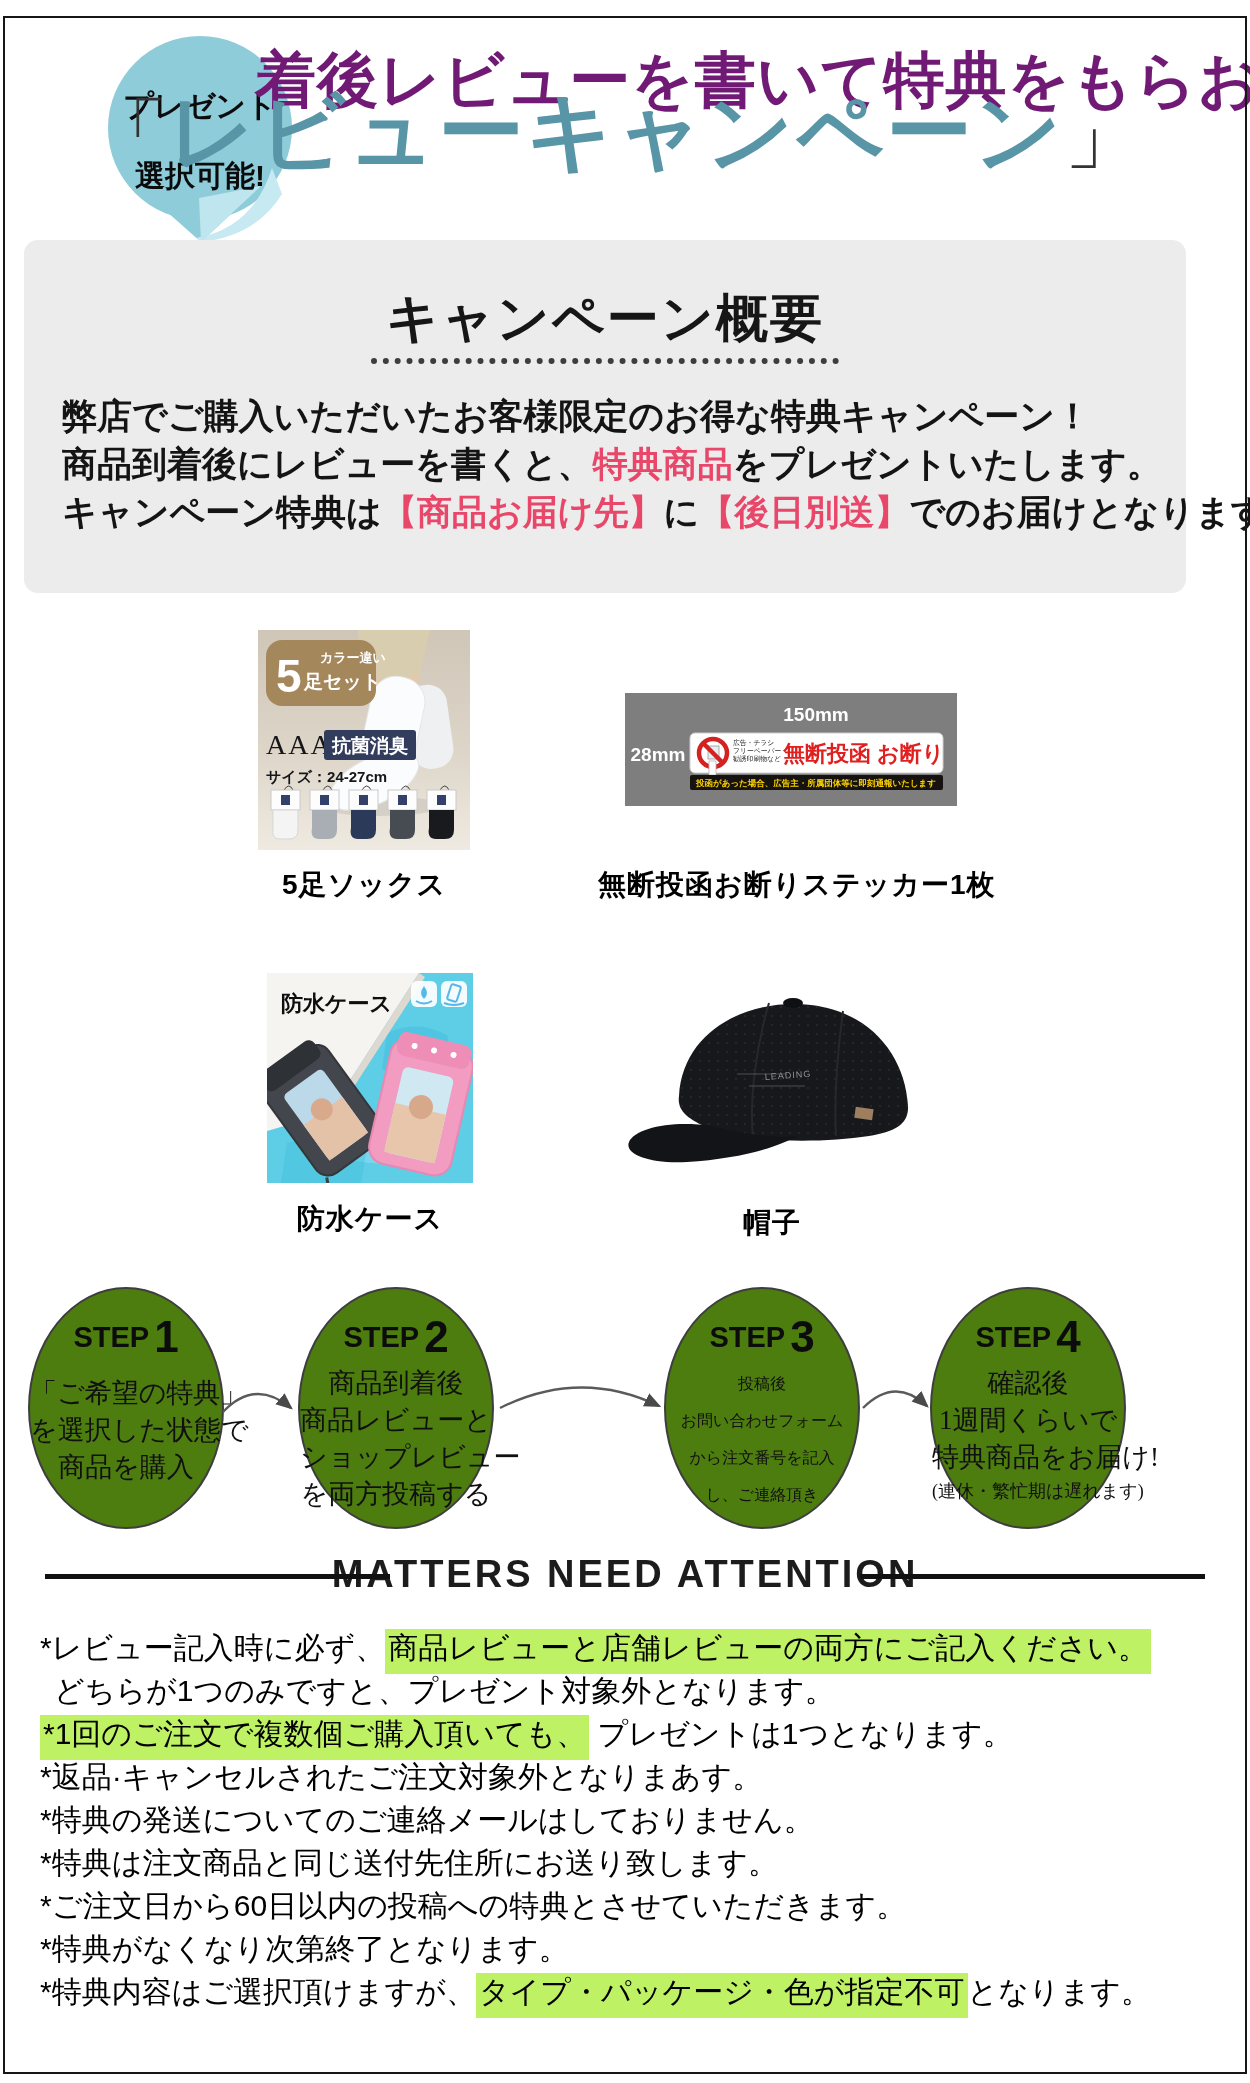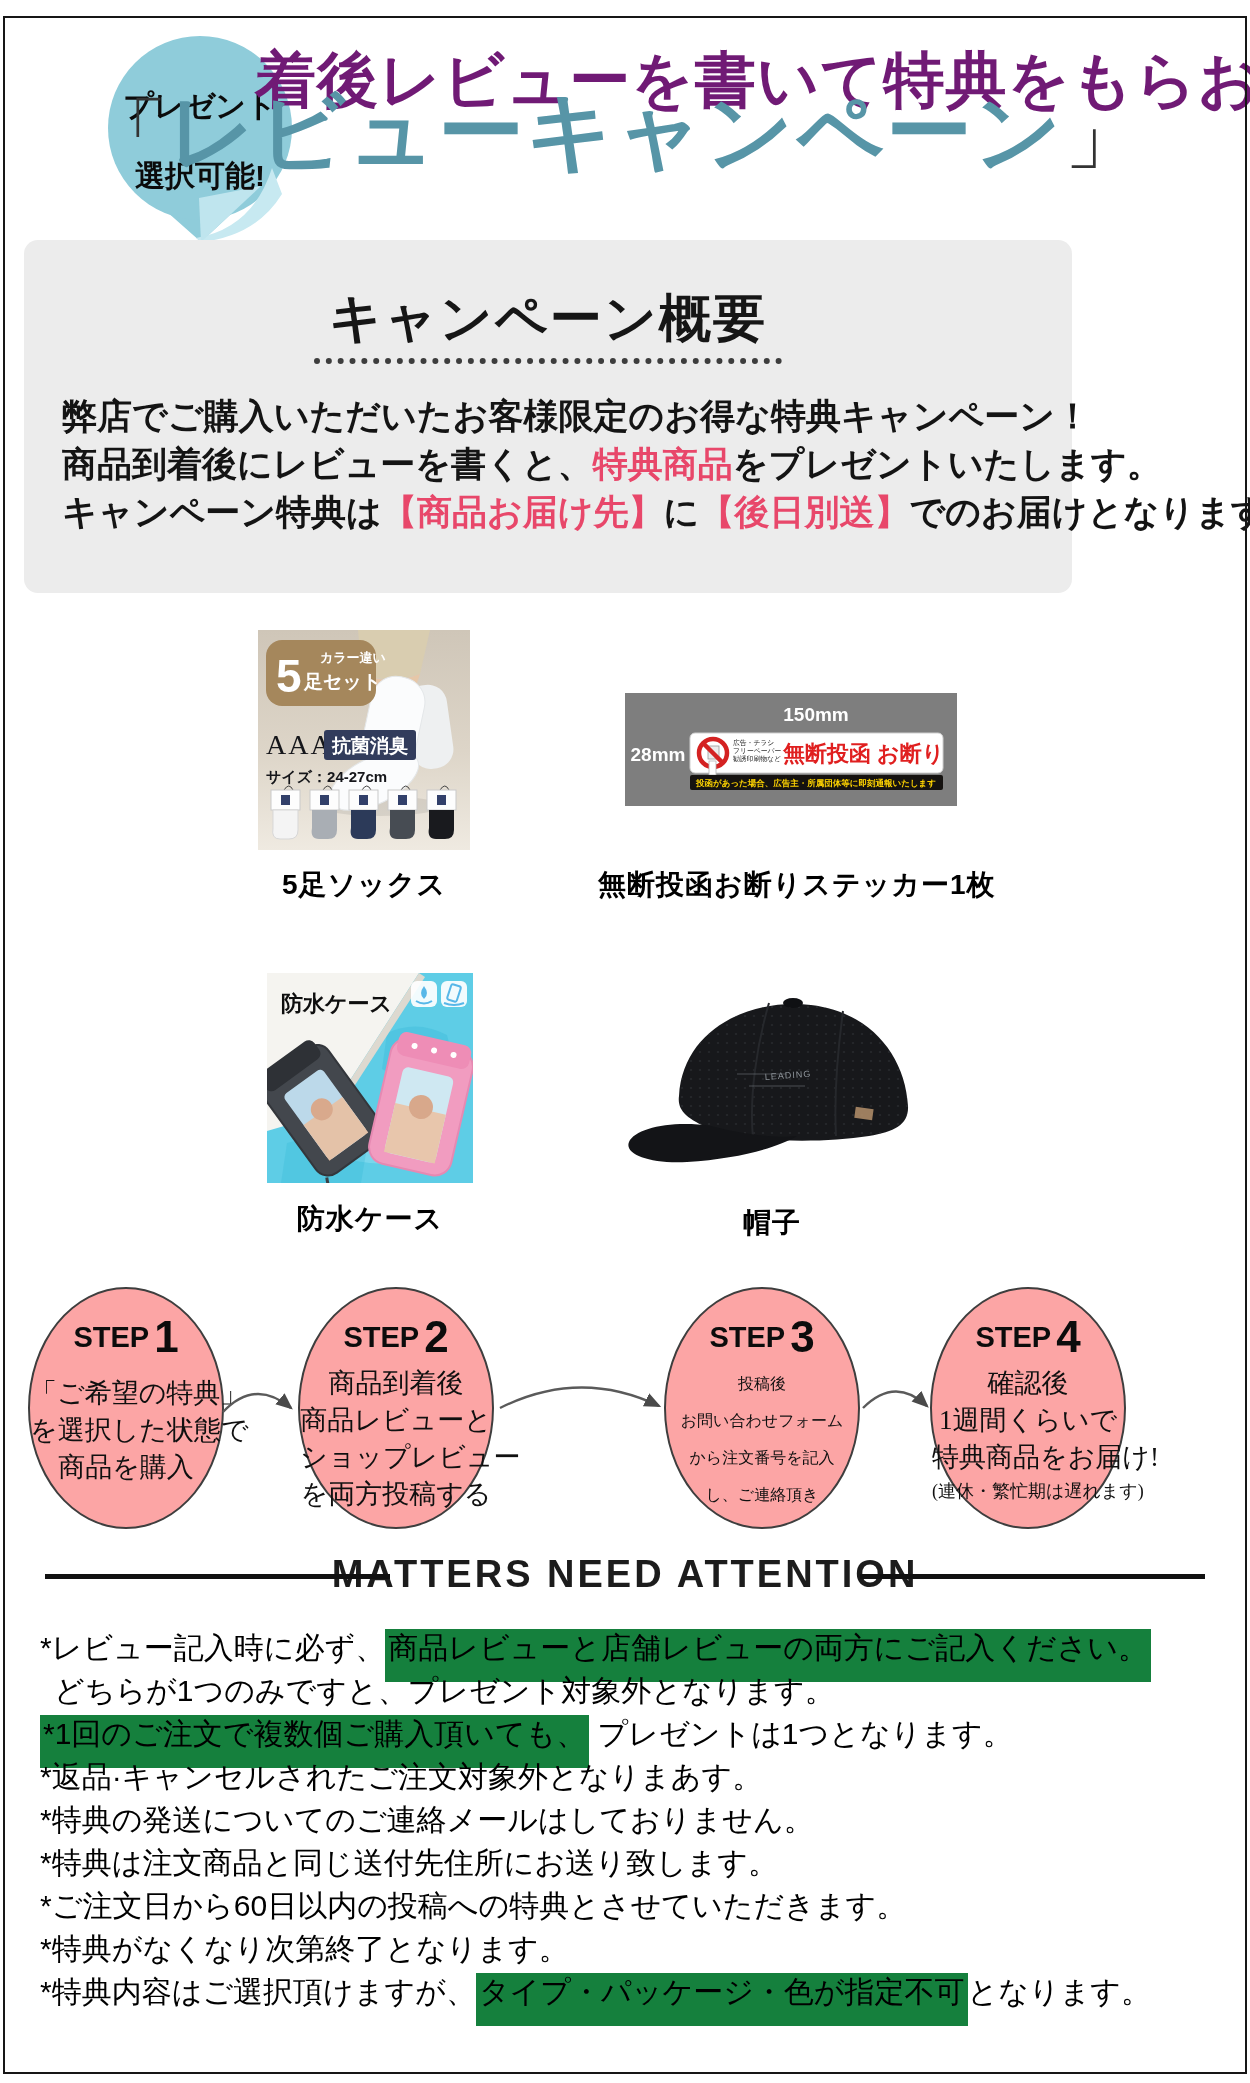--- a/index.html
+++ b/index.html
@@ -9,36 +9,36 @@
 
   
   .blob{position:absolute;left:78px;top:36px;width:252px;height:206px;}
   .subtitle{position:absolute;left:255px;right:30px;top:40px;text-align:left;
             font-size:61px;font-weight:900;letter-spacing:1px;color:#701a75;white-space:nowrap;}
   .main-title{position:absolute;left:90px;right:20px;top:88px;text-align:left;white-space:nowrap;line-height:1;}
   .bracket{font-size:78px;color:#333;font-weight:500;}
   .title-text{font-size:86px;font-weight:800;color:#5795a7;letter-spacing:2px;}
 
   
-  .overview{position:absolute;left:24px;top:240px;width:1048px;height:353px;background:#ececec;border-radius:14px;}
+  .overview{position:absolute;left:24px;top:240px;width:1162px;height:353px;background:#ececec;border-radius:14px;}
   .ov-title{position:absolute;left:0;right:0;top:44px;text-align:center;font-size:52px;font-weight:900;
             letter-spacing:2px;color:#161616;}
   .ov-rule{position:absolute;left:50%;transform:translateX(-50%);top:118px;width:468px;height:0;
            border-top:6px dotted #3d3d3d;}
   .ov-text{position:absolute;left:38px;top:152px;font-size:35px;font-weight:700;color:#141414;
            line-height:48px;white-space:nowrap;}
   .accent{color:#e8476a;font-weight:800;}
 
   
   .gift-img{position:absolute;display:block;}
   .caption{position:absolute;text-align:center;font-size:28px;font-weight:900;color:#000;
            letter-spacing:1px;white-space:nowrap;}
 
   
-  .step{position:absolute;top:1287px;width:196px;height:242px;background:#fca5a5;border:2px solid #3e3e3e;
+  .step{position:absolute;top:1287px;width:196px;height:242px;background:#4d7c0f;border:2px solid #3e3e3e;
         border-radius:50%;text-align:center;box-sizing:border-box;}
   .step-head{margin-top:26px;font-weight:900;color:#0c0c0c;line-height:1;}
   .step-word{font-size:29px;letter-spacing:0;}
   .step-num{font-size:44px;margin-left:5px;vertical-align:-5px;}
   .lines{margin-top:6px;}
   .s1 .lines{margin-top:16px;}
   .step-line{font-family:"Liberation Serif","DejaVu Serif",serif;font-size:27px;line-height:37px;
              color:#101010;white-space:nowrap;}
   .s3 .step-line{font-size:16px;}
   .step-note{font-family:"Liberation Serif","DejaVu Serif",serif;font-size:18px;margin-top:3px;color:#101010;white-space:nowrap;}
@@ -46,21 +46,21 @@
 
   
   .att-head{position:absolute;left:0;right:0;top:1553px;text-align:center;font-size:38px;font-weight:700;
             letter-spacing:3px;color:#1c1c1c;}
   .att-rule{position:absolute;top:1574px;height:0;border-top:5px solid #111;}
   .att-rule.left{left:45px;width:345px;}
   .att-rule.right{right:45px;width:345px;}
   .att-list{position:absolute;left:40px;top:1626px;font-size:30px;line-height:43px;color:#000;font-weight:500;}
   .att-line{white-space:nowrap;height:43px;}
   .att-line:nth-child(2){padding-left:14px;}
-  .hl{background:#15803d;padding:2px 3px 18px;}
+  .hl{background:#bef264;padding:2px 3px 10px;}
   .hl:empty{display:none;padding:0;}
 
   svg text{font-family:"Liberation Sans","DejaVu Sans",sans-serif;}
   svg text.serif{font-family:"Liberation Serif","DejaVu Serif",serif;}
 </style>
 </head>
 <body>
 
 <div class="page">
 

